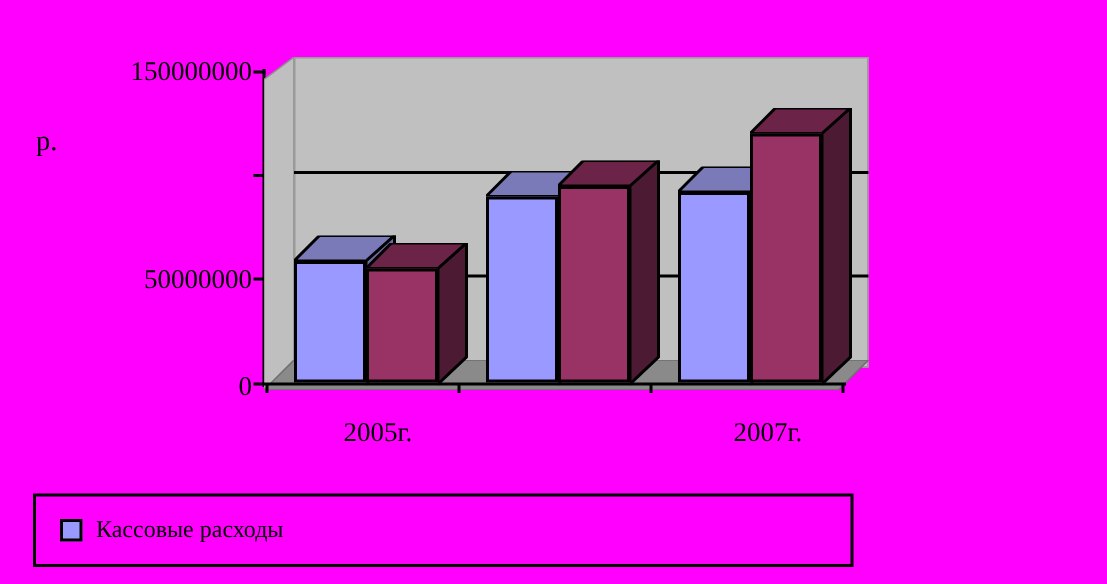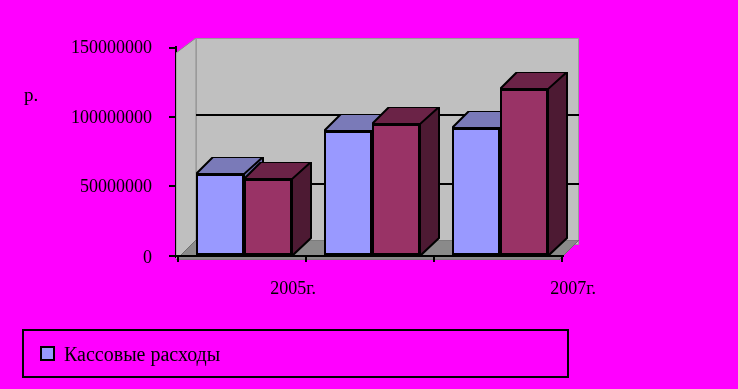--- a/index.html
+++ b/index.html
@@ -39,33 +39,33 @@
     position: absolute;
     right: 0;
     text-align: right;
     font-size: 18px;
     color: #000;
     white-space: nowrap;
     line-height: 1;
   }
   #ytick-wrap {
     position: absolute;
-    left: 24px;
+    left: 40px;
     top: 0;
     width: 128px;
     height: 389px;
   }
 
   
   .xtick {
     position: absolute;
     top: 279px;
     font-size: 18px;
     color: #000;
-    text-align: right;
+    text-align: center;
     white-space: nowrap;
     line-height: 1;
   }
 
   
   #plot {
     position: absolute;
     left: 176px;
     top: 38px;
     width: 404px;
@@ -192,36 +192,35 @@
   }
   .legend-swatch {
     width: 15px;
     height: 15px;
     border: 2px solid #000;
     box-sizing: border-box;
     margin-right: 9px;
     flex: 0 0 auto;
   }
   .legend-label {
-    font-size: 20px;
+    font-size: 16px;
     color: #000;
     line-height: 1;
   }
   .legend-gap { width: 22px; flex: 0 0 auto; }
 </style>
 </head>
 <body>
 
 <div id="chart-root">
 
   <div class="axis-title-y">р.</div>
 
   <div id="ytick-wrap">
     <div class="ytick" style="top:38px;">150000000</div>
-    <div class="ytick" style="top:108px;">100000000</div>
     <div class="ytick" style="top:177px;">50000000</div>
     <div class="ytick" style="top:248px;">0</div>
   </div>
 
   <div class="yaxis-line"></div>
   <div class="yaxis-tick" style="top:47px;"></div>
   <div class="yaxis-tick" style="top:116px;"></div>
   <div class="yaxis-tick" style="top:185px;"></div>
   <div class="yaxis-tick" style="top:255px;"></div>
 
@@ -325,21 +324,21 @@
     </div>
 
     <div class="axis-base"></div>
     <div class="xaxis-tick" style="left:1px;"></div>
     <div class="xaxis-tick" style="left:129px;"></div>
     <div class="xaxis-tick" style="left:257px;"></div>
     <div class="xaxis-tick" style="left:385px;"></div>
   </div>
 
   <div class="xtick" style="left:188px; width:128px;">2005г.</div>
-  <div class="xtick" style="left:468px; width:128px;">2007г.</div>
+  <div class="xtick" style="left:448px; width:128px;">2007г.</div>
 
   <div id="legend">
     <div class="legend-row">
       <div class="legend-entry">
         <span class="legend-swatch" style="background:#9999FF;"></span>
         <span class="legend-label">Кассовые расходы</span>
       </div>
       <div class="legend-gap"></div>
     </div>
   </div>

